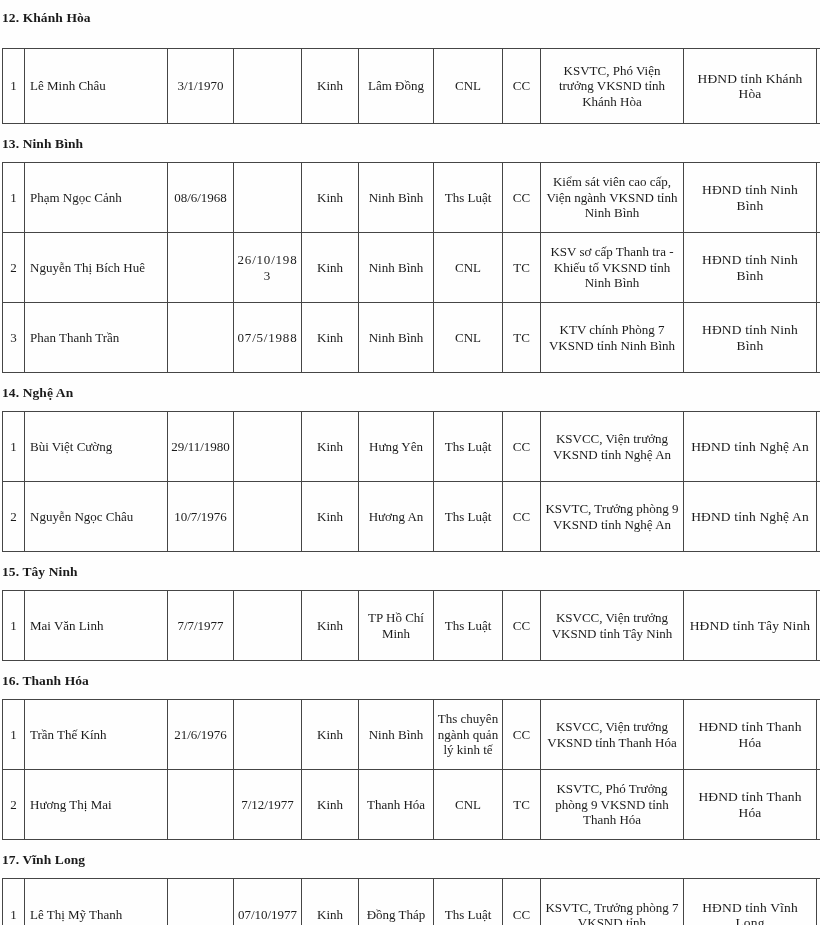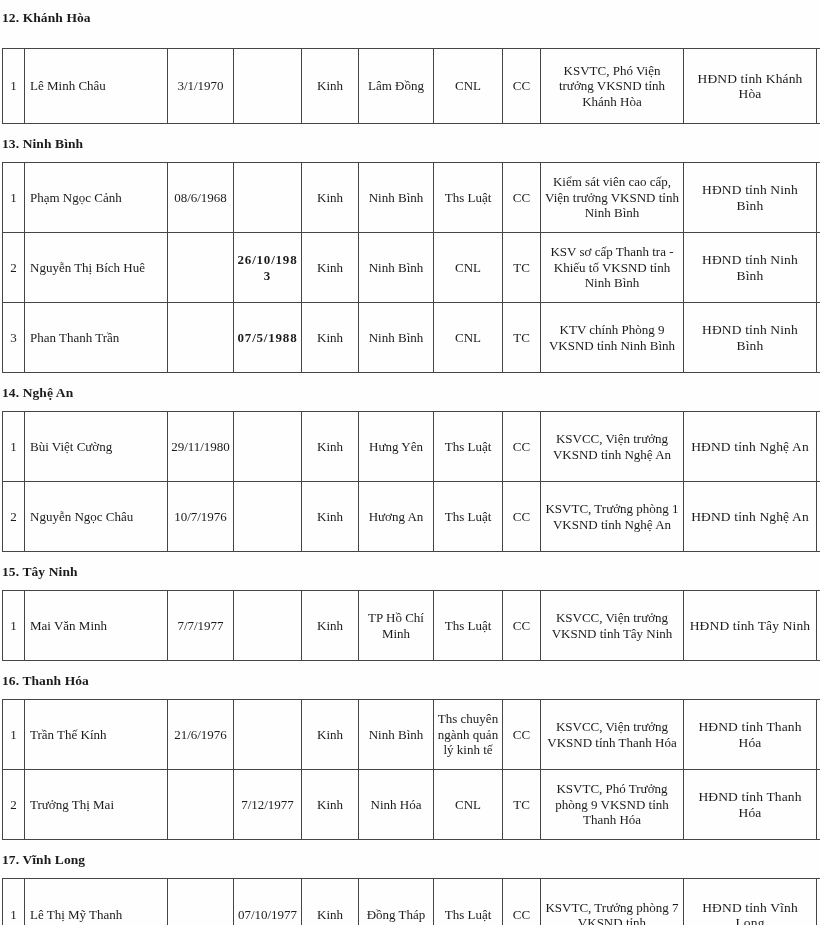--- a/index.html
+++ b/index.html
@@ -38,21 +38,21 @@
     overflow: hidden;
   }
   
   .section:nth-of-type(1) td { height: 66px; }
   .section:nth-of-type(6) td { height: 64px; }
   .c-name { text-align: left; padding-left: 5px; padding-right: 5px; }
   .c-dob  { padding: 4px 2px; text-align: center; }
   .c-pos  { padding: 2px 4px; }
   .c-del  { padding: 2px 5px; letter-spacing: 0.15px; font-size: 13.5px; }
   
-  .section:nth-of-type(2) .c-dob-f { letter-spacing: 0.8px; word-break: break-all; font-weight: bold; }
+  .section:nth-of-type(2) .c-dob-f { letter-spacing: 0.8px; word-break: break-all; }
   .edu-wrap { max-height: 70px; overflow: hidden; }
 </style>
 </head>
 <body>
 
 <div id="doc">
   <section class="section">
     <h3 class="section-title">12. Khánh Hòa</h3>
     <table class="roster-table">
       <colgroup>
@@ -109,21 +109,21 @@
     <td class="c-stt">1</td>
     <td class="c-name">Phạm Ngọc Cảnh</td>
     <td class="c-dob c-dob-m">08/6/1968</td>
     <td class="c-dob c-dob-f"></td>
     <td class="c-eth">Kinh</td>
     <td class="c-home">Ninh Bình</td>
     <td class="c-edu">
               <div class="edu-wrap">Ths Luật</div>
             </td>
     <td class="c-grade">CC</td>
-    <td class="c-pos">Kiểm sát viên cao cấp, Viện trưởng VKSND tỉnh Ninh Bình</td>
+    <td class="c-pos">Kiểm sát viên cao cấp, Viện ngành VKSND tỉnh Ninh Bình</td>
     <td class="c-del">HĐND tỉnh Ninh Bình</td>
     <td class="c-sliver"></td>
   </tr>
 
   <tr>
     <td class="c-stt">2</td>
     <td class="c-name">Nguyễn Thị Bích Huê</td>
     <td class="c-dob c-dob-m"></td>
     <td class="c-dob c-dob-f">26/10/1983</td>
     <td class="c-eth">Kinh</td>
@@ -141,21 +141,21 @@
     <td class="c-stt">3</td>
     <td class="c-name">Phan Thanh Trần</td>
     <td class="c-dob c-dob-m"></td>
     <td class="c-dob c-dob-f">07/5/1988</td>
     <td class="c-eth">Kinh</td>
     <td class="c-home">Ninh Bình</td>
     <td class="c-edu">
               <div class="edu-wrap">CNL</div>
             </td>
     <td class="c-grade">TC</td>
-    <td class="c-pos">KTV chính Phòng 9 VKSND tỉnh Ninh Bình</td>
+    <td class="c-pos">KTV chính Phòng 7 VKSND tỉnh Ninh Bình</td>
     <td class="c-del">HĐND tỉnh Ninh Bình</td>
     <td class="c-sliver"></td>
   </tr>
 </tbody>
     </table>
   </section>
 
   <section class="section">
     <h3 class="section-title">14. Nghệ An</h3>
     <table class="roster-table">
@@ -193,21 +193,21 @@
     <td class="c-stt">2</td>
     <td class="c-name">Nguyễn Ngọc Châu</td>
     <td class="c-dob c-dob-m">10/7/1976</td>
     <td class="c-dob c-dob-f"></td>
     <td class="c-eth">Kinh</td>
     <td class="c-home">Hương An</td>
     <td class="c-edu">
               <div class="edu-wrap">Ths Luật</div>
             </td>
     <td class="c-grade">CC</td>
-    <td class="c-pos">KSVTC, Trưởng phòng 1 VKSND tỉnh Nghệ An</td>
+    <td class="c-pos">KSVTC, Trưởng phòng 9 VKSND tỉnh Nghệ An</td>
     <td class="c-del">HĐND tỉnh Nghệ An</td>
     <td class="c-sliver"></td>
   </tr>
 </tbody>
     </table>
   </section>
 
   <section class="section">
     <h3 class="section-title">15. Tây Ninh</h3>
     <table class="roster-table">
@@ -220,21 +220,21 @@
           <col style="width:75px">
         <col style="width:69px">
           <col style="width:38px">
           <col style="width:143px">
         <col style="width:133px">
           <col style="width:27px">
       </colgroup>
       <tbody>
   <tr>
     <td class="c-stt">1</td>
-    <td class="c-name">Mai Văn Minh</td>
+    <td class="c-name">Mai Văn Linh</td>
     <td class="c-dob c-dob-m">7/7/1977</td>
     <td class="c-dob c-dob-f"></td>
     <td class="c-eth">Kinh</td>
     <td class="c-home">TP Hồ Chí Minh</td>
     <td class="c-edu">
               <div class="edu-wrap">Ths Luật</div>
             </td>
     <td class="c-grade">CC</td>
     <td class="c-pos">KSVCC, Viện trưởng VKSND tỉnh Tây Ninh</td>
     <td class="c-del">HĐND tỉnh Tây Ninh</td>
@@ -272,25 +272,25 @@
               <div class="edu-wrap">Ths chuyên ngành quản lý kinh tế</div>
             </td>
     <td class="c-grade">CC</td>
     <td class="c-pos">KSVCC, Viện trưởng VKSND tỉnh Thanh Hóa</td>
     <td class="c-del">HĐND tỉnh Thanh Hóa</td>
     <td class="c-sliver"></td>
   </tr>
 
   <tr>
     <td class="c-stt">2</td>
-    <td class="c-name">Trưởng Thị Mai</td>
+    <td class="c-name">Hương Thị Mai</td>
     <td class="c-dob c-dob-m"></td>
     <td class="c-dob c-dob-f">7/12/1977</td>
     <td class="c-eth">Kinh</td>
-    <td class="c-home">Ninh Hóa</td>
+    <td class="c-home">Thanh Hóa</td>
     <td class="c-edu">
               <div class="edu-wrap">CNL</div>
             </td>
     <td class="c-grade">TC</td>
     <td class="c-pos">KSVTC, Phó Trưởng phòng 9 VKSND tỉnh Thanh Hóa</td>
     <td class="c-del">HĐND tỉnh Thanh Hóa</td>
     <td class="c-sliver"></td>
   </tr>
 </tbody>
     </table>

